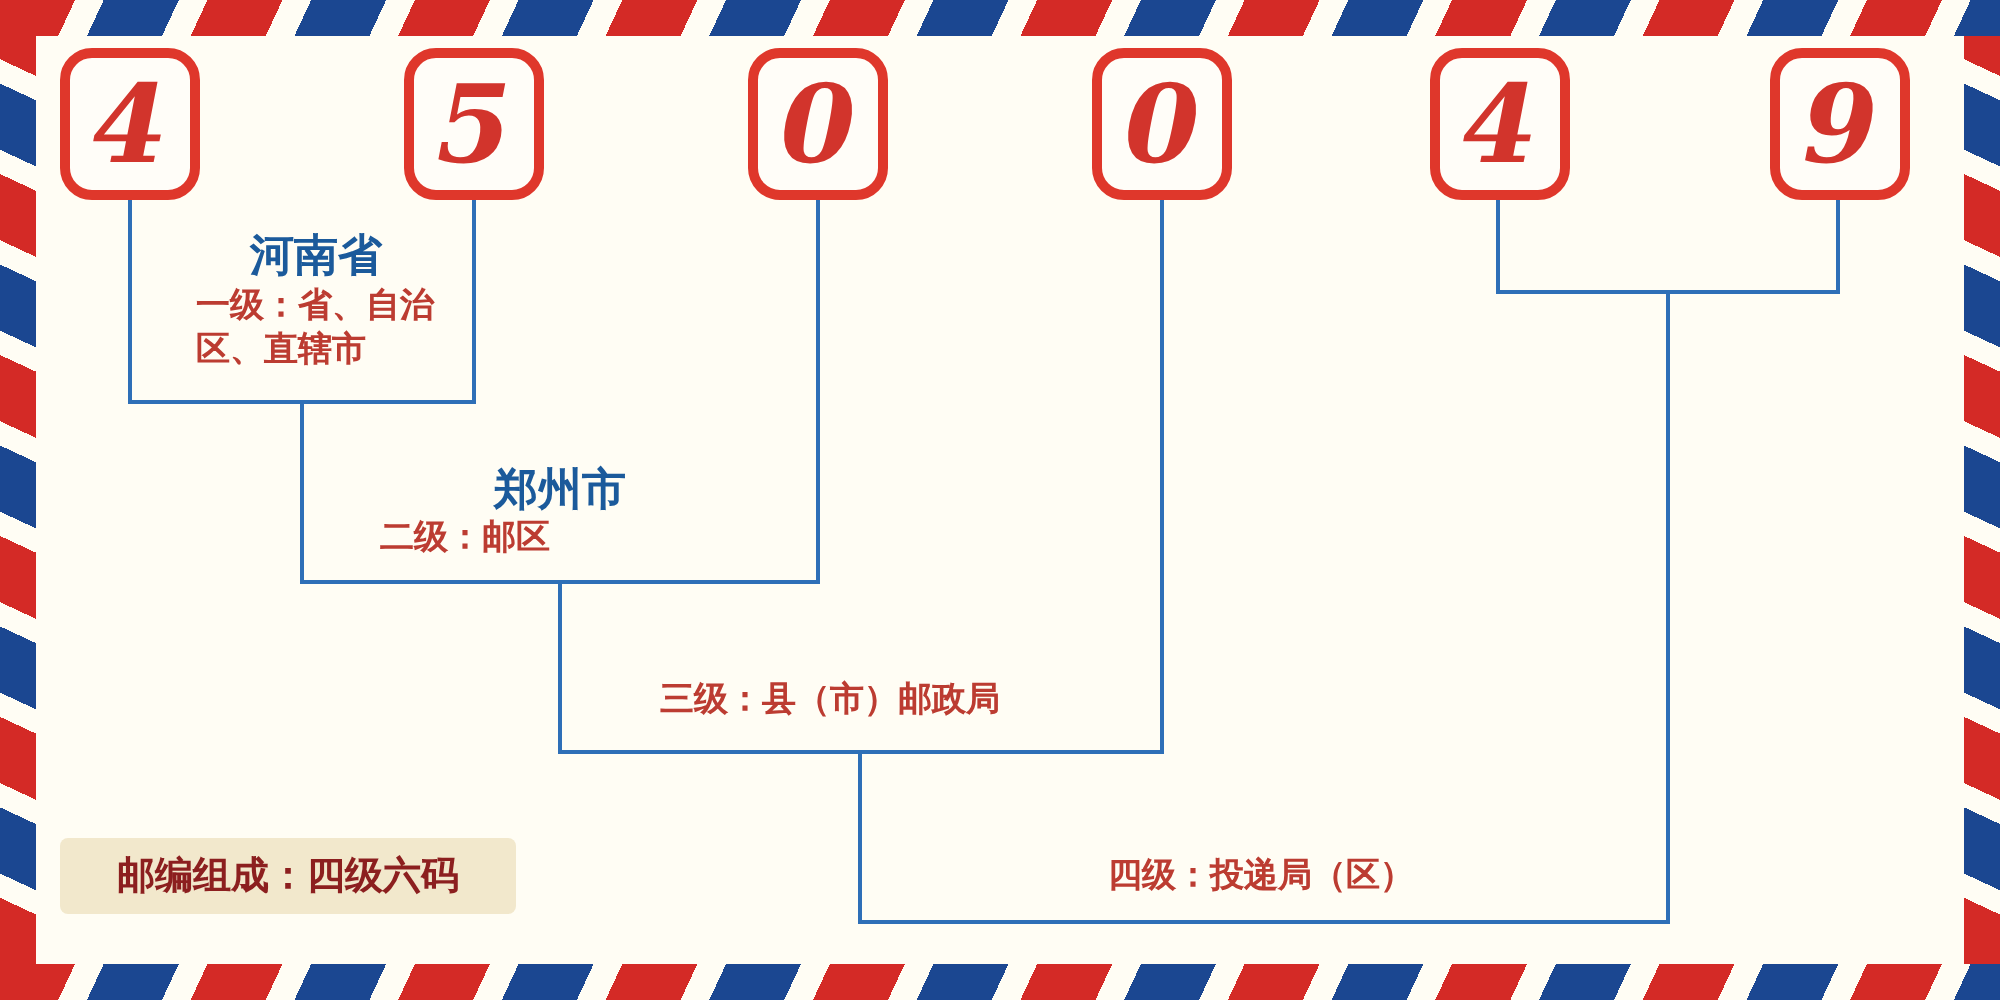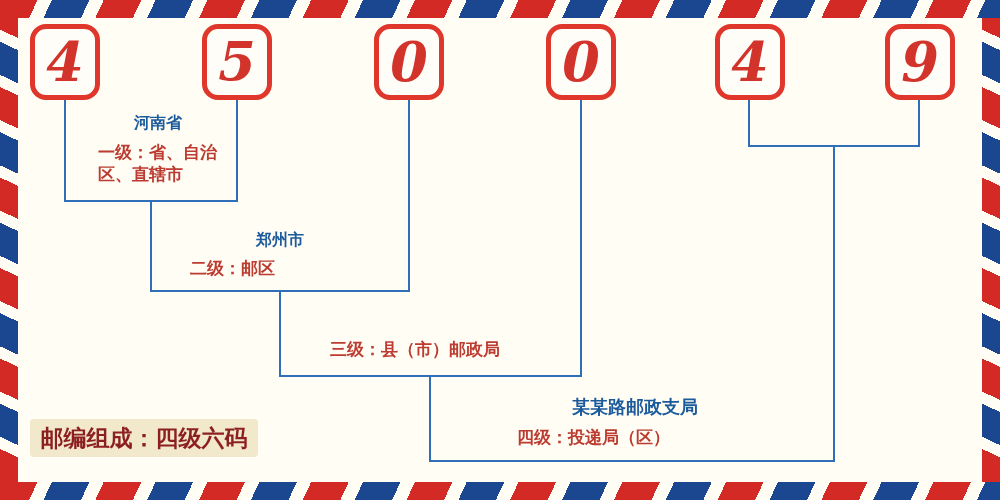--- a/index.html
+++ b/index.html
@@ -18,25 +18,25 @@
   
   .digit-box{position:absolute;top:24px;width:70px;height:76px;box-sizing:border-box;
     border:5px solid #df372b;border-radius:16px;background:#fffdf8;
     display:flex;align-items:center;justify-content:center;}
   .digit{font-family:"DejaVu Serif",serif;font-style:italic;font-weight:700;
     font-size:54px;color:#d2342c;line-height:1;}
   
   .vline{position:absolute;width:2px;background:#2e6fb7;}
   .hline{position:absolute;height:2px;background:#2e6fb7;}
   
-  .name{position:absolute;text-align:center;font-weight:700;font-size:16px;color:#1b5a9b;}
+  .name{position:absolute;text-align:center;font-weight:700;font-size:22px;color:#1b5a9b;}
   .desc{position:absolute;text-align:left;font-weight:700;font-size:17px;color:#bc3c31;line-height:22px;}
   .note-box{position:absolute;left:30px;top:419px;width:228px;height:38px;background:#f2e8cc;
     border-radius:4px;display:flex;align-items:center;justify-content:center;
-    font-weight:700;font-size:23px;color:#8c1f1f;}
+    font-weight:700;font-size:19px;color:#8c1f1f;}
 </style>
 </head>
 <body>
 
 <div class="canvas">
 
   <div class="bd bd-h bd-top"></div>
   <div class="bd bd-h bd-bottom"></div>
   <div class="bd bd-v bd-left"></div>
   <div class="bd bd-v bd-right"></div>
@@ -81,21 +81,20 @@
   <div class="hline" style="left:429px;top:460px;width:406px"></div>
 
   <div class="name" style="left:68px;top:113px;width:180px">河南省</div>
   <div class="desc" style="left:98px;top:142px;width:120px">一级：省、自治区、直辖市</div>
 
   <div class="name" style="left:190px;top:230px;width:180px">郑州市</div>
   <div class="desc" style="left:190px;top:258px;width:180px">二级：邮区</div>
 
   <div class="desc" style="left:330px;top:339px;width:200px">三级：县（市）邮政局</div>
 
-  <div class="name" style="left:535px;top:395px;width:200px;font-size:18px">某某路邮政支局</div>
-  <div class="desc" style="left:517px;top:427px;width:200px">四级：投递局（区）</div>
+  <div class="desc" style="left:554px;top:427px;width:200px">四级：投递局（区）</div>
 
 
   <div class="note-box">
     <span>邮编组成：四级六码</span>
   </div>
 
 </div>
 
 </body></html>

